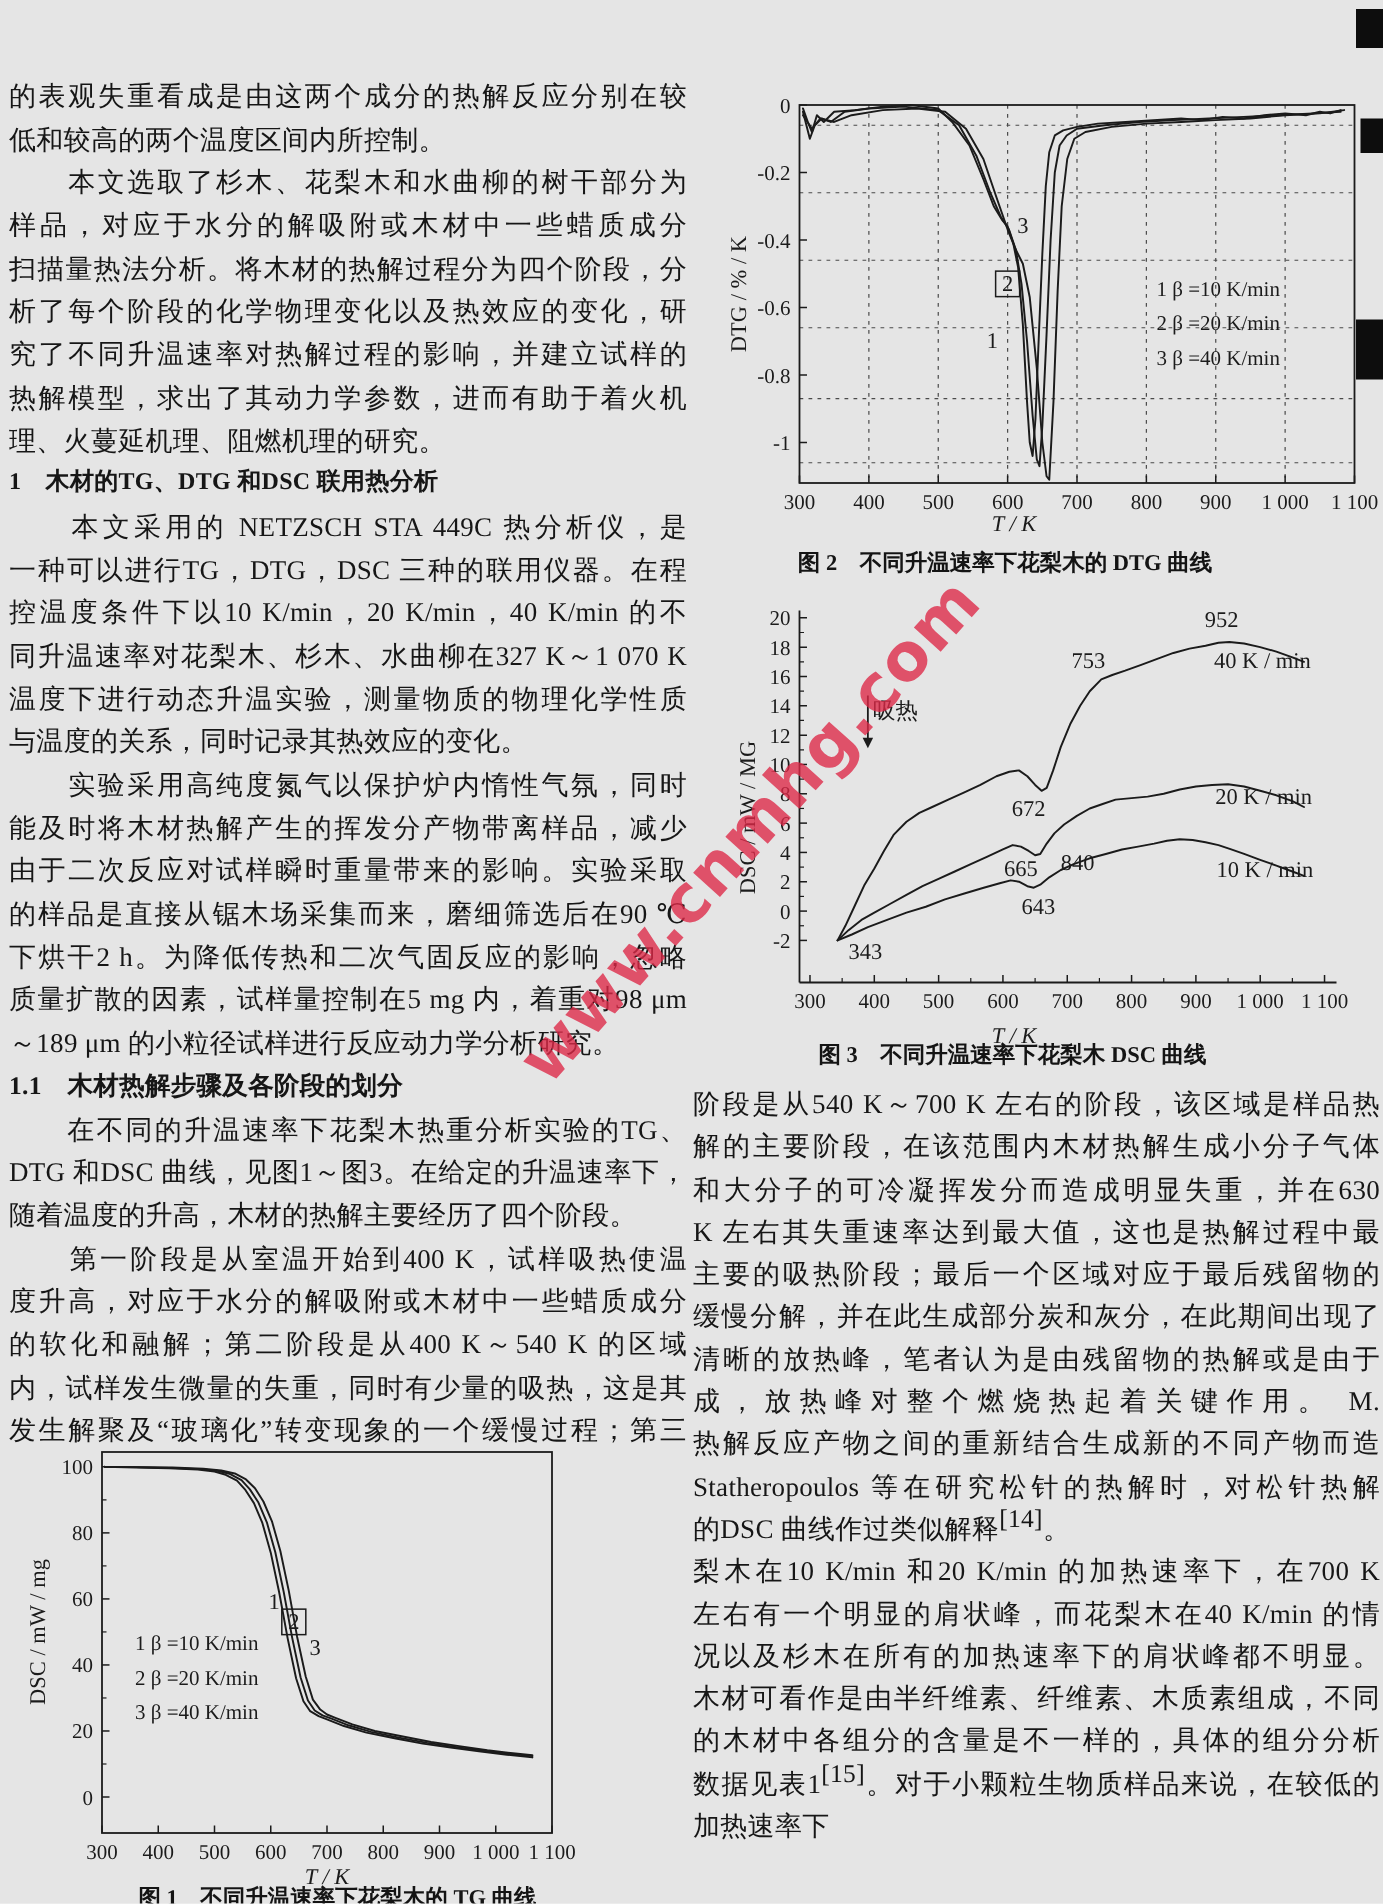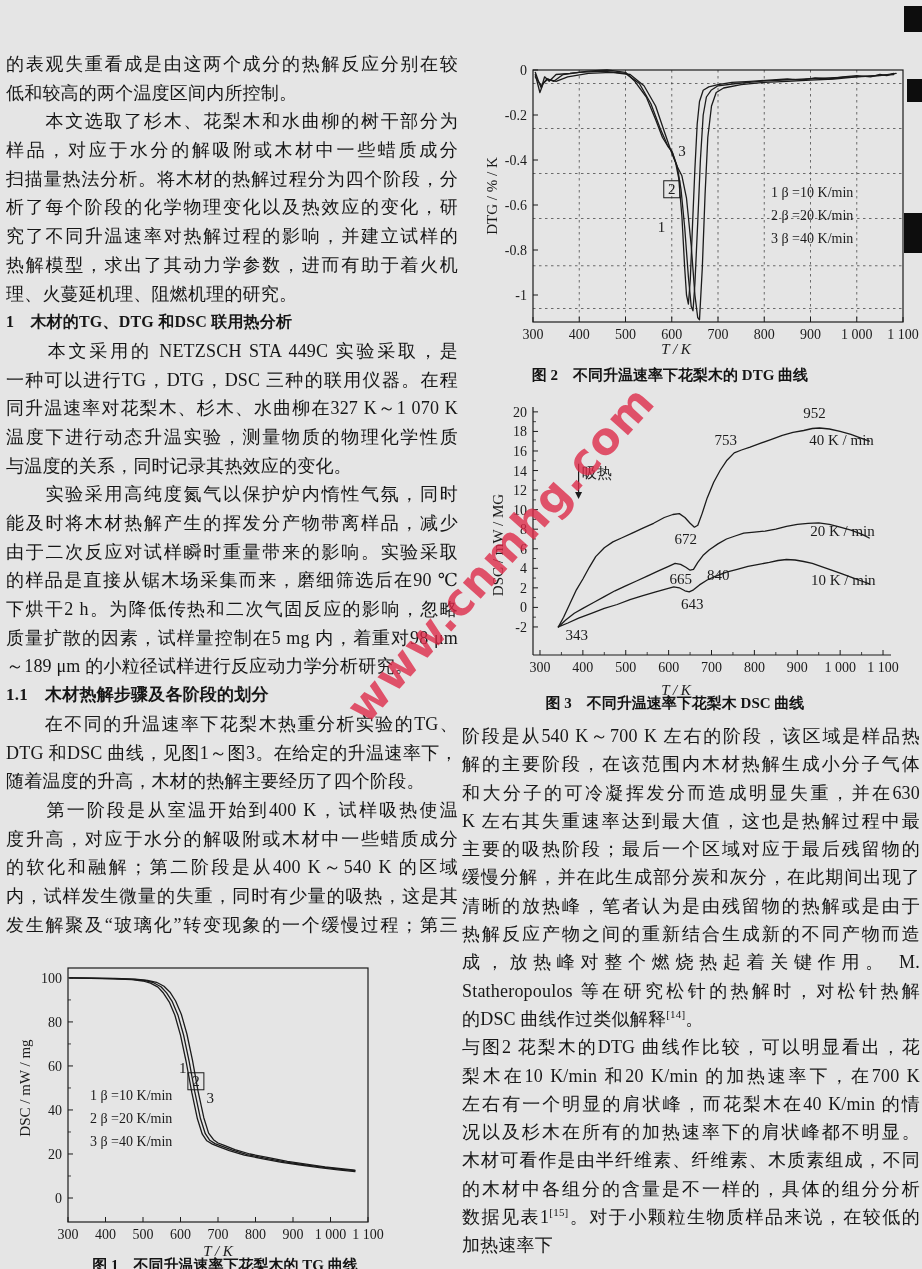--- a/index.html
+++ b/index.html
@@ -5,21 +5,21 @@
   html,body{margin:0;padding:0;}
   .page{position:relative;width:922px;height:1269px;background:#e5e5e5;overflow:hidden;
         font-family:"Liberation Serif","DejaVu Serif",serif;color:#161616;}
   .col{position:absolute;z-index:1;}
   .tl{height:28.7px;line-height:28.7px;font-size:18px;text-align:justify;text-align-last:justify;
       overflow:hidden;letter-spacing:0.2px;}
   .col-right .tl{height:28.3px;line-height:28.3px;}
   .tl.e{text-align-last:left;}
   .tl.h1{font-weight:700;font-size:16px;text-align-last:left;}
   .tl.h2{font-weight:700;font-size:17px;text-align-last:left;}
-  sup{font-size:11px;line-height:0;}
+  sup{font-size:17px;line-height:0;}
   .fig-svg{position:absolute;z-index:2;}
   .tick{font:14px "Liberation Serif",serif;fill:#1b1b1b;}
   .ann{font:15px "Liberation Serif",serif;fill:#1b1b1b;}
   .legend{font:14px "Liberation Serif",serif;fill:#1b1b1b;}
   .axl{font:15px "Liberation Serif",serif;fill:#1b1b1b;}
   .axlx{font-style:italic;}
   .caption{position:absolute;z-index:2;font-weight:700;font-size:15px;text-align:center;
            font-family:"Liberation Serif","DejaVu Serif",serif;color:#141414;}
   .watermark{position:absolute;left:336px;top:698px;z-index:6;
              font-family:"DejaVu Sans","Liberation Sans",sans-serif;
@@ -36,22 +36,23 @@
       <div class="tl ">的表观失重看成是由这两个成分的热解反应分别在较</div>
       <div class="tl e">低和较高的两个温度区间内所控制。</div>
       <div class="tl ">　　本文选取了杉木、花梨木和水曲柳的树干部分为</div>
       <div class="tl ">样品，对应于水分的解吸附或木材中一些蜡质成分</div>
       <div class="tl ">扫描量热法分析。将木材的热解过程分为四个阶段，分</div>
       <div class="tl ">析了每个阶段的化学物理变化以及热效应的变化，研</div>
       <div class="tl ">究了不同升温速率对热解过程的影响，并建立试样的</div>
       <div class="tl ">热解模型，求出了其动力学参数，进而有助于着火机</div>
       <div class="tl e">理、火蔓延机理、阻燃机理的研究。</div>
       <div class="tl h1">1　木材的TG、DTG 和DSC 联用热分析</div>
-      <div class="tl ">　　本文采用的 NETZSCH STA 449C 实验采取，是</div>
+      <div class="tl ">　　本文采用的 NETZSCH STA 449C 热分析仪，是</div>
       <div class="tl ">一种可以进行TG，DTG，DSC 三种的联用仪器。在程</div>
+      <div class="tl ">控温度条件下以10 K/min，20 K/min，40 K/min 的不</div>
       <div class="tl ">同升温速率对花梨木、杉木、水曲柳在327 K～1 070 K</div>
       <div class="tl ">温度下进行动态升温实验，测量物质的物理化学性质</div>
       <div class="tl e">与温度的关系，同时记录其热效应的变化。</div>
       <div class="tl ">　　实验采用高纯度氮气以保护炉内惰性气氛，同时</div>
       <div class="tl ">能及时将木材热解产生的挥发分产物带离样品，减少</div>
       <div class="tl ">由于二次反应对试样瞬时重量带来的影响。实验采取</div>
       <div class="tl ">的样品是直接从锯木场采集而来，磨细筛选后在90 ℃</div>
       <div class="tl ">下烘干2 h。为降低传热和二次气固反应的影响，忽略</div>
       <div class="tl ">质量扩散的因素，试样量控制在5 mg 内，着重对98 μm</div>
       <div class="tl e">～189 μm 的小粒径试样进行反应动力学分析研究。</div>
@@ -67,25 +68,24 @@
     </div>
 
   <div class="col col-right" id="right-col" style="left:462px;top:722px;width:458px;">
       <div class="tl ">阶段是从540 K～700 K 左右的阶段，该区域是样品热</div>
       <div class="tl ">解的主要阶段，在该范围内木材热解生成小分子气体</div>
       <div class="tl ">和大分子的可冷凝挥发分而造成明显失重，并在630</div>
       <div class="tl ">K 左右其失重速率达到最大值，这也是热解过程中最</div>
       <div class="tl ">主要的吸热阶段；最后一个区域对应于最后残留物的</div>
       <div class="tl ">缓慢分解，并在此生成部分炭和灰分，在此期间出现了</div>
       <div class="tl ">清晰的放热峰，笔者认为是由残留物的热解或是由于</div>
+      <div class="tl ">成，放热峰对整个燃烧热起着关键作用。 M.</div>
       <div class="tl ">热解反应产物之间的重新结合生成新的不同产物而造</div>
-      <div class="tl ">成，放热峰对整个燃烧热起着关键作用。 M.</div>
       <div class="tl ">Statheropoulos 等在研究松针的热解时，对松针热解</div>
       <div class="tl e">的DSC 曲线作过类似解释<sup>[14]</sup>。</div>
-      <div class="tl ">与图2 花梨木的DTG 曲线作比较，可以明显看出，花</div>
       <div class="tl ">梨木在10 K/min 和20 K/min 的加热速率下，在700 K</div>
       <div class="tl ">左右有一个明显的肩状峰，而花梨木在40 K/min 的情</div>
       <div class="tl ">况以及杉木在所有的加热速率下的肩状峰都不明显。</div>
       <div class="tl ">木材可看作是由半纤维素、纤维素、木质素组成，不同</div>
       <div class="tl ">的木材中各组分的含量是不一样的，具体的组分分析</div>
       <div class="tl ">数据见表1<sup>[15]</sup>。对于小颗粒生物质样品来说，在较低的</div>
       <div class="tl e">加热速率下</div>
     </div>
 
   <svg class="fig-svg" style="left:461px;top:0px;" width="461" height="362" viewBox="0 0 461 362">

